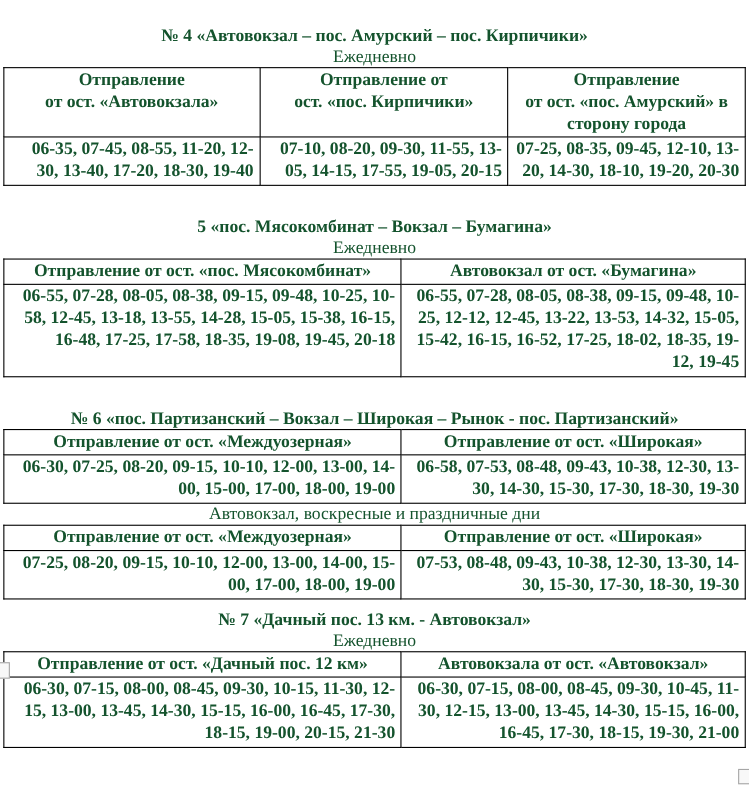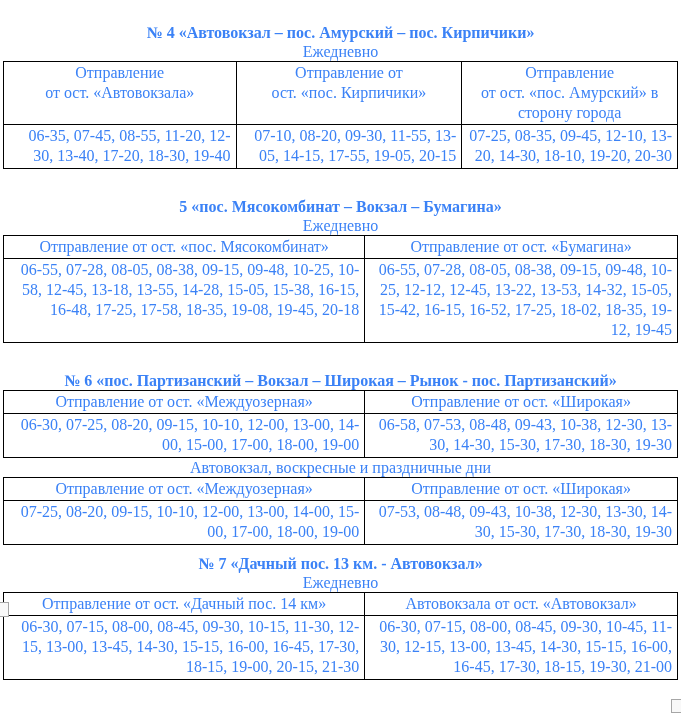--- a/index.html
+++ b/index.html
@@ -7,21 +7,21 @@
     padding: 0;
     background: #ffffff;
   }
   .page {
     position: relative;
     width: 681px;
     height: 716px;
     box-sizing: border-box;
     padding: 23px 3px 0 3px;
     background: #ffffff;
-    color: #3b82f6;
+    color: #14532d;
     font-family: "Liberation Serif", "DejaVu Serif", serif;
     font-size: 16px;
     overflow: hidden;
   }
   .route-title {
     margin: 0;
     font-size: 16px;
     font-weight: bold;
     text-align: center;
     line-height: 19px;
@@ -37,21 +37,21 @@
   table.schedule {
     width: 100%;
     border-collapse: collapse;
     table-layout: fixed;
   }
   table.schedule th,
   table.schedule td {
     border: 1.5px solid #000000;
     vertical-align: top;
     line-height: 20px;
-    font-weight: normal;
+    font-weight: bold;
     overflow: hidden;
   }
   table.schedule th {
     text-align: center;
     padding: 1px 4px 1px 4px;
     white-space: pre-line;
   }
   table.schedule td {
     text-align: right;
     padding: 1px 5px 2px 5px;
@@ -122,21 +122,21 @@
     <h2 class="route-title">5 «пос. Мясокомбинат – Вокзал – Бумагина»</h2>
     <div class="note">Ежедневно</div>
     <table class="schedule cols2">
       <colgroup>
           <col class="c1">
           <col class="c2">
         </colgroup>
       <thead>
         <tr>
           <th>Отправление от ост. «пос. Мясокомбинат»</th>
-          <th>Отправление от ост. «Бумагина»</th>
+          <th>Автовокзал от ост. «Бумагина»</th>
         </tr>
       </thead>
       <tbody>
         <tr>
           <td>06-55, 07-28, 08-05, 08-38, 09-15, 09-48, 10-25, 10-58, 12-45, 13-18, 13-55, 14-28, 15-05, 15-38, 16-15, 16-48, 17-25, 17-58, 18-35, 19-08, 19-45, 20-18</td>
           <td>06-55, 07-28, 08-05, 08-38, 09-15, 09-48, 10-25, 12-12, 12-45, 13-22, 13-53, 14-32, 15-05, 15-42, 16-15, 16-52, 17-25, 18-02, 18-35, 19-12, 19-45</td>
         </tr>
       </tbody>
     </table>
   </section>
@@ -185,21 +185,21 @@
   <section class="sec-4">
     <h2 class="route-title">№ 7 «Дачный пос. 13 км. - Автовокзал»</h2>
     <div class="note">Ежедневно</div>
     <table class="schedule cols2">
       <colgroup>
           <col class="c1">
           <col class="c2">
         </colgroup>
       <thead>
         <tr>
-          <th>Отправление от ост. «Дачный пос. 14 км»</th>
+          <th>Отправление от ост. «Дачный пос. 12 км»</th>
           <th>Автовокзала от ост. «Автовокзал»</th>
         </tr>
       </thead>
       <tbody>
         <tr>
           <td>06-30, 07-15, 08-00, 08-45, 09-30, 10-15, 11-30, 12-15, 13-00, 13-45, 14-30, 15-15, 16-00, 16-45, 17-30, 18-15, 19-00, 20-15, 21-30</td>
           <td>06-30, 07-15, 08-00, 08-45, 09-30, 10-45, 11-30, 12-15, 13-00, 13-45, 14-30, 15-15, 16-00, 16-45, 17-30, 18-15, 19-30, 21-00</td>
         </tr>
       </tbody>
     </table>

